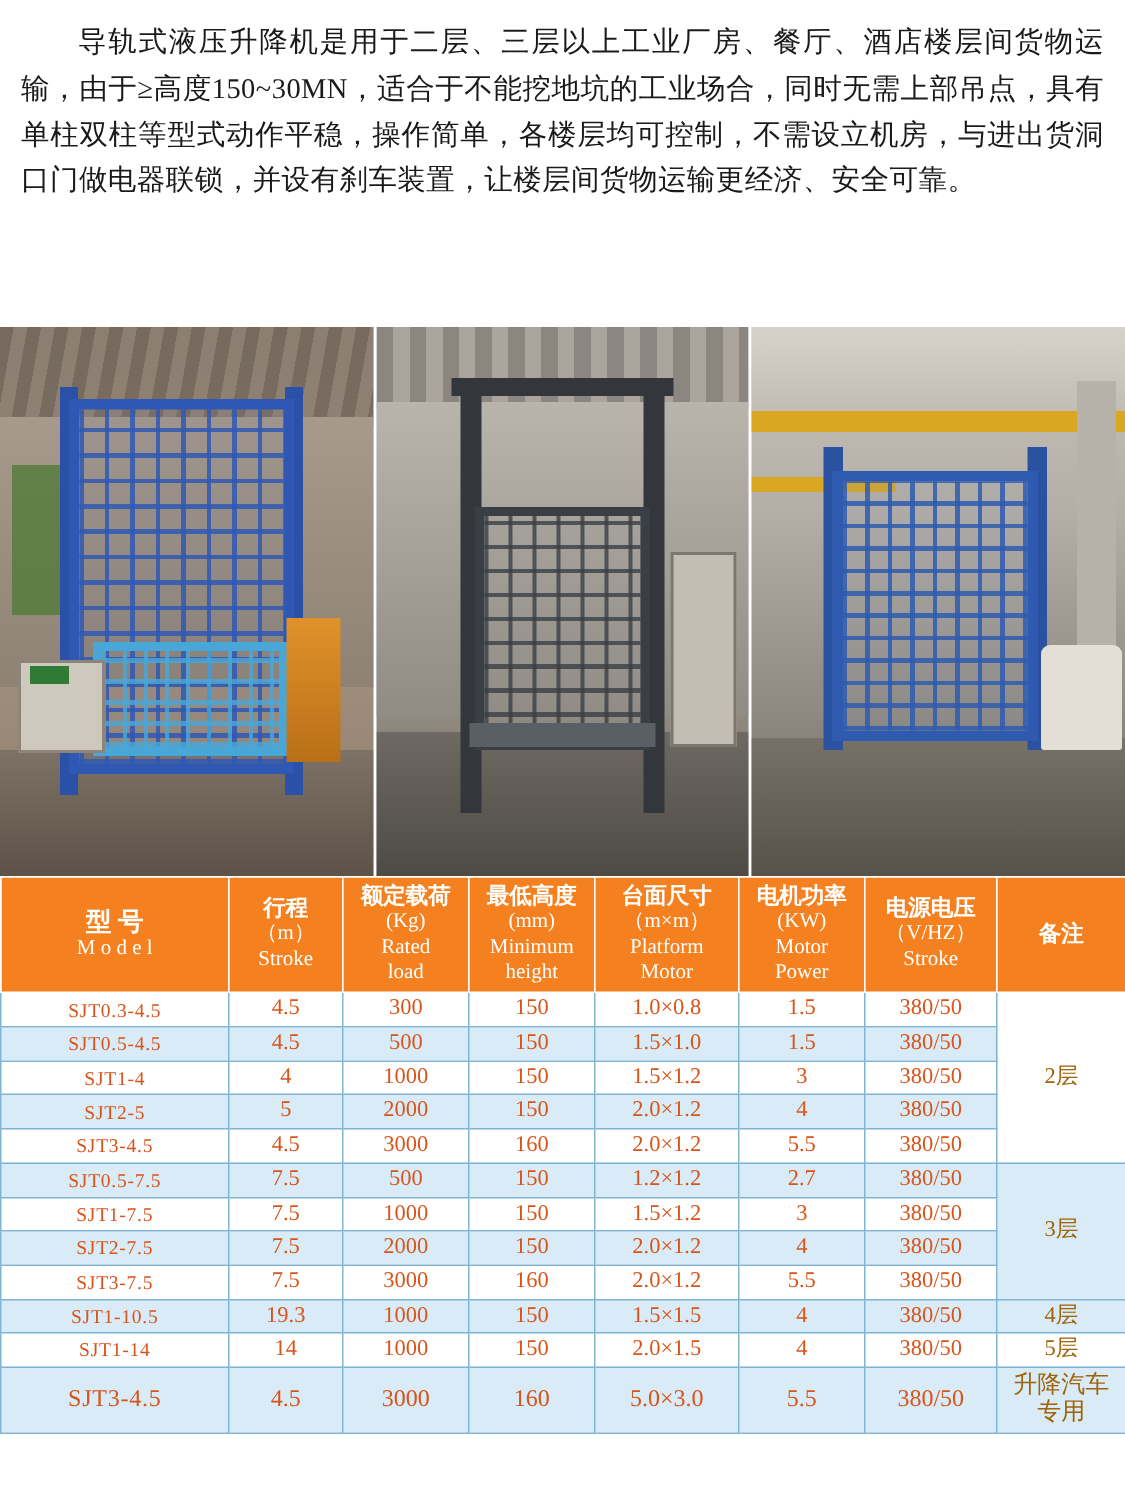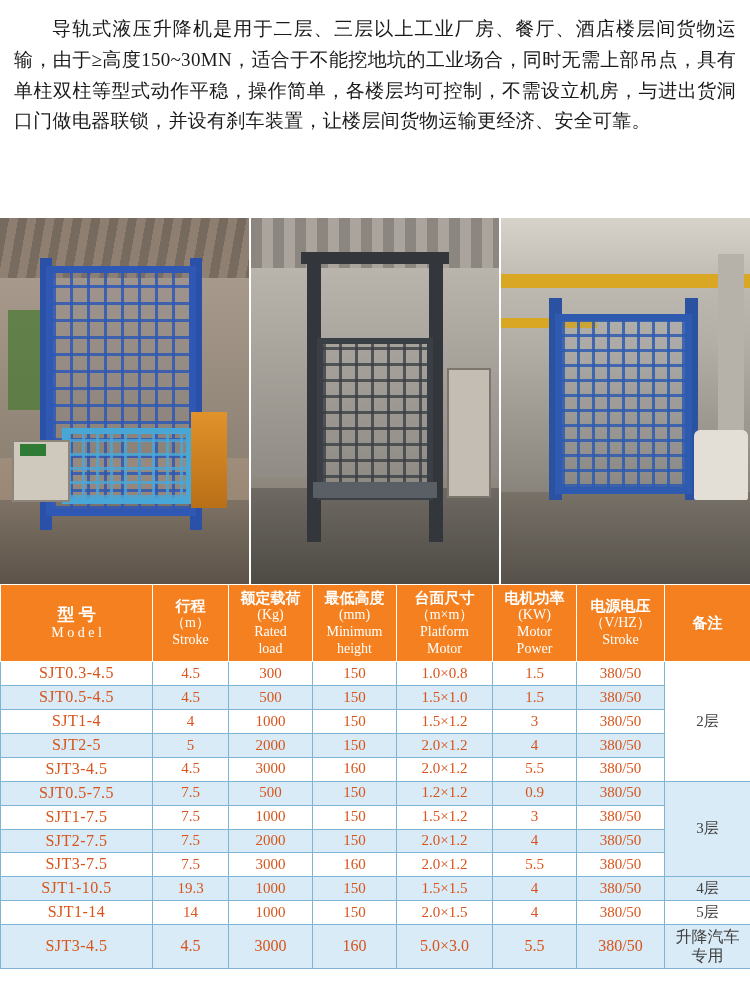--- a/index.html
+++ b/index.html
@@ -128,25 +128,25 @@
     padding: 4px 2px;
     border: 1px solid #ffffff;
     line-height: 1.2;
   }
   table.spec thead th .sub { display:block; font-weight:normal; font-size:14px; }
   table.spec thead th.model { font-size: 17px; }
   table.spec tbody tr.odd td { background: #ffffff; }
   table.spec tbody tr.even td { background: #d9ebf6; }
   table.spec tbody td.note {
     background: #e9e7e3;
-    color: #404040;
+    color: #a16207;
     font-size: 15px;
   }
   table.spec tbody tr.last td { height: 44px; font-size: 16px; }
-  table.spec tbody td.model-cell { font-size: 16px; letter-spacing: .5px; }
+  table.spec tbody td.model-cell { font-size: 13px; letter-spacing: .5px; }
   .note-2lines { line-height: 1.25; }
 </style>
 </head>
 <body>
 
 <div class="page">
 
   <div class="intro">导轨式液压升降机是用于二层、三层以上工业厂房、餐厅、酒店楼层间货物运输，由于≥高度150~30MN，适合于不能挖地坑的工业场合，同时无需上部吊点，具有单柱双柱等型式动作平稳，操作简单，各楼层均可控制，不需设立机房，与进出货洞口门做电器联锁，并设有刹车装置，让楼层间货物运输更经济、安全可靠。</div>
 
   <div class="photos">
@@ -290,21 +290,21 @@
             <td>2.0×1.2</td>
             <td>5.5</td>
             <td>380/50</td>
           </tr>
           <tr class="even">
             <td class="model-cell">SJT0.5-7.5</td>
             <td>7.5</td>
             <td>500</td>
             <td>150</td>
             <td>1.2×1.2</td>
-            <td>0.9</td>
+            <td>2.7</td>
             <td>380/50</td>
             <td class="note" rowspan="4">3层</td>
           </tr>
           <tr class="odd">
             <td class="model-cell">SJT1-7.5</td>
             <td>7.5</td>
             <td>1000</td>
             <td>150</td>
             <td>1.5×1.2</td>
             <td>3</td>

